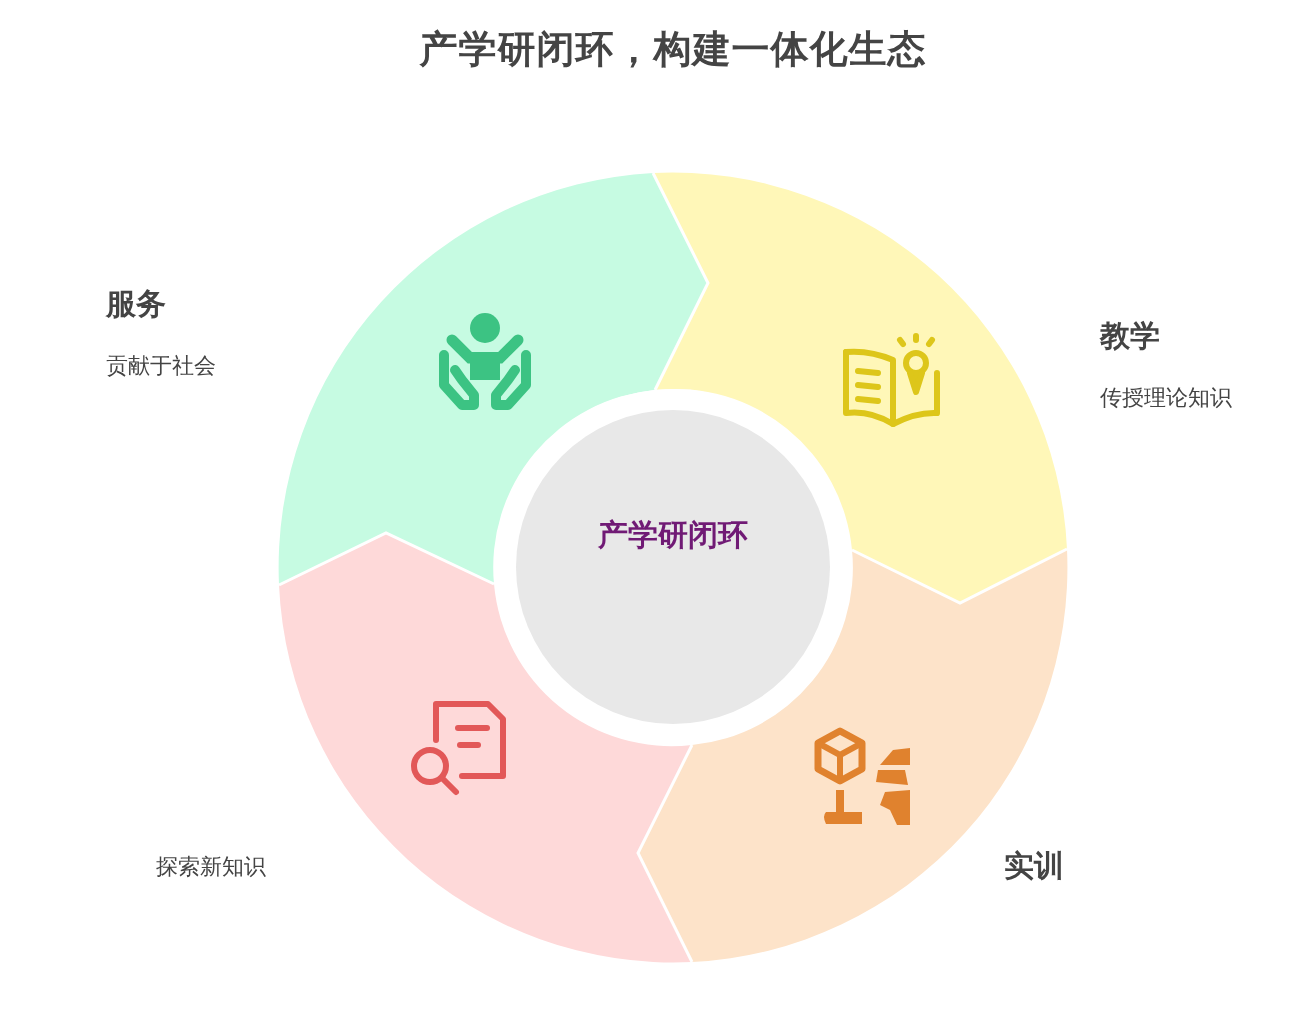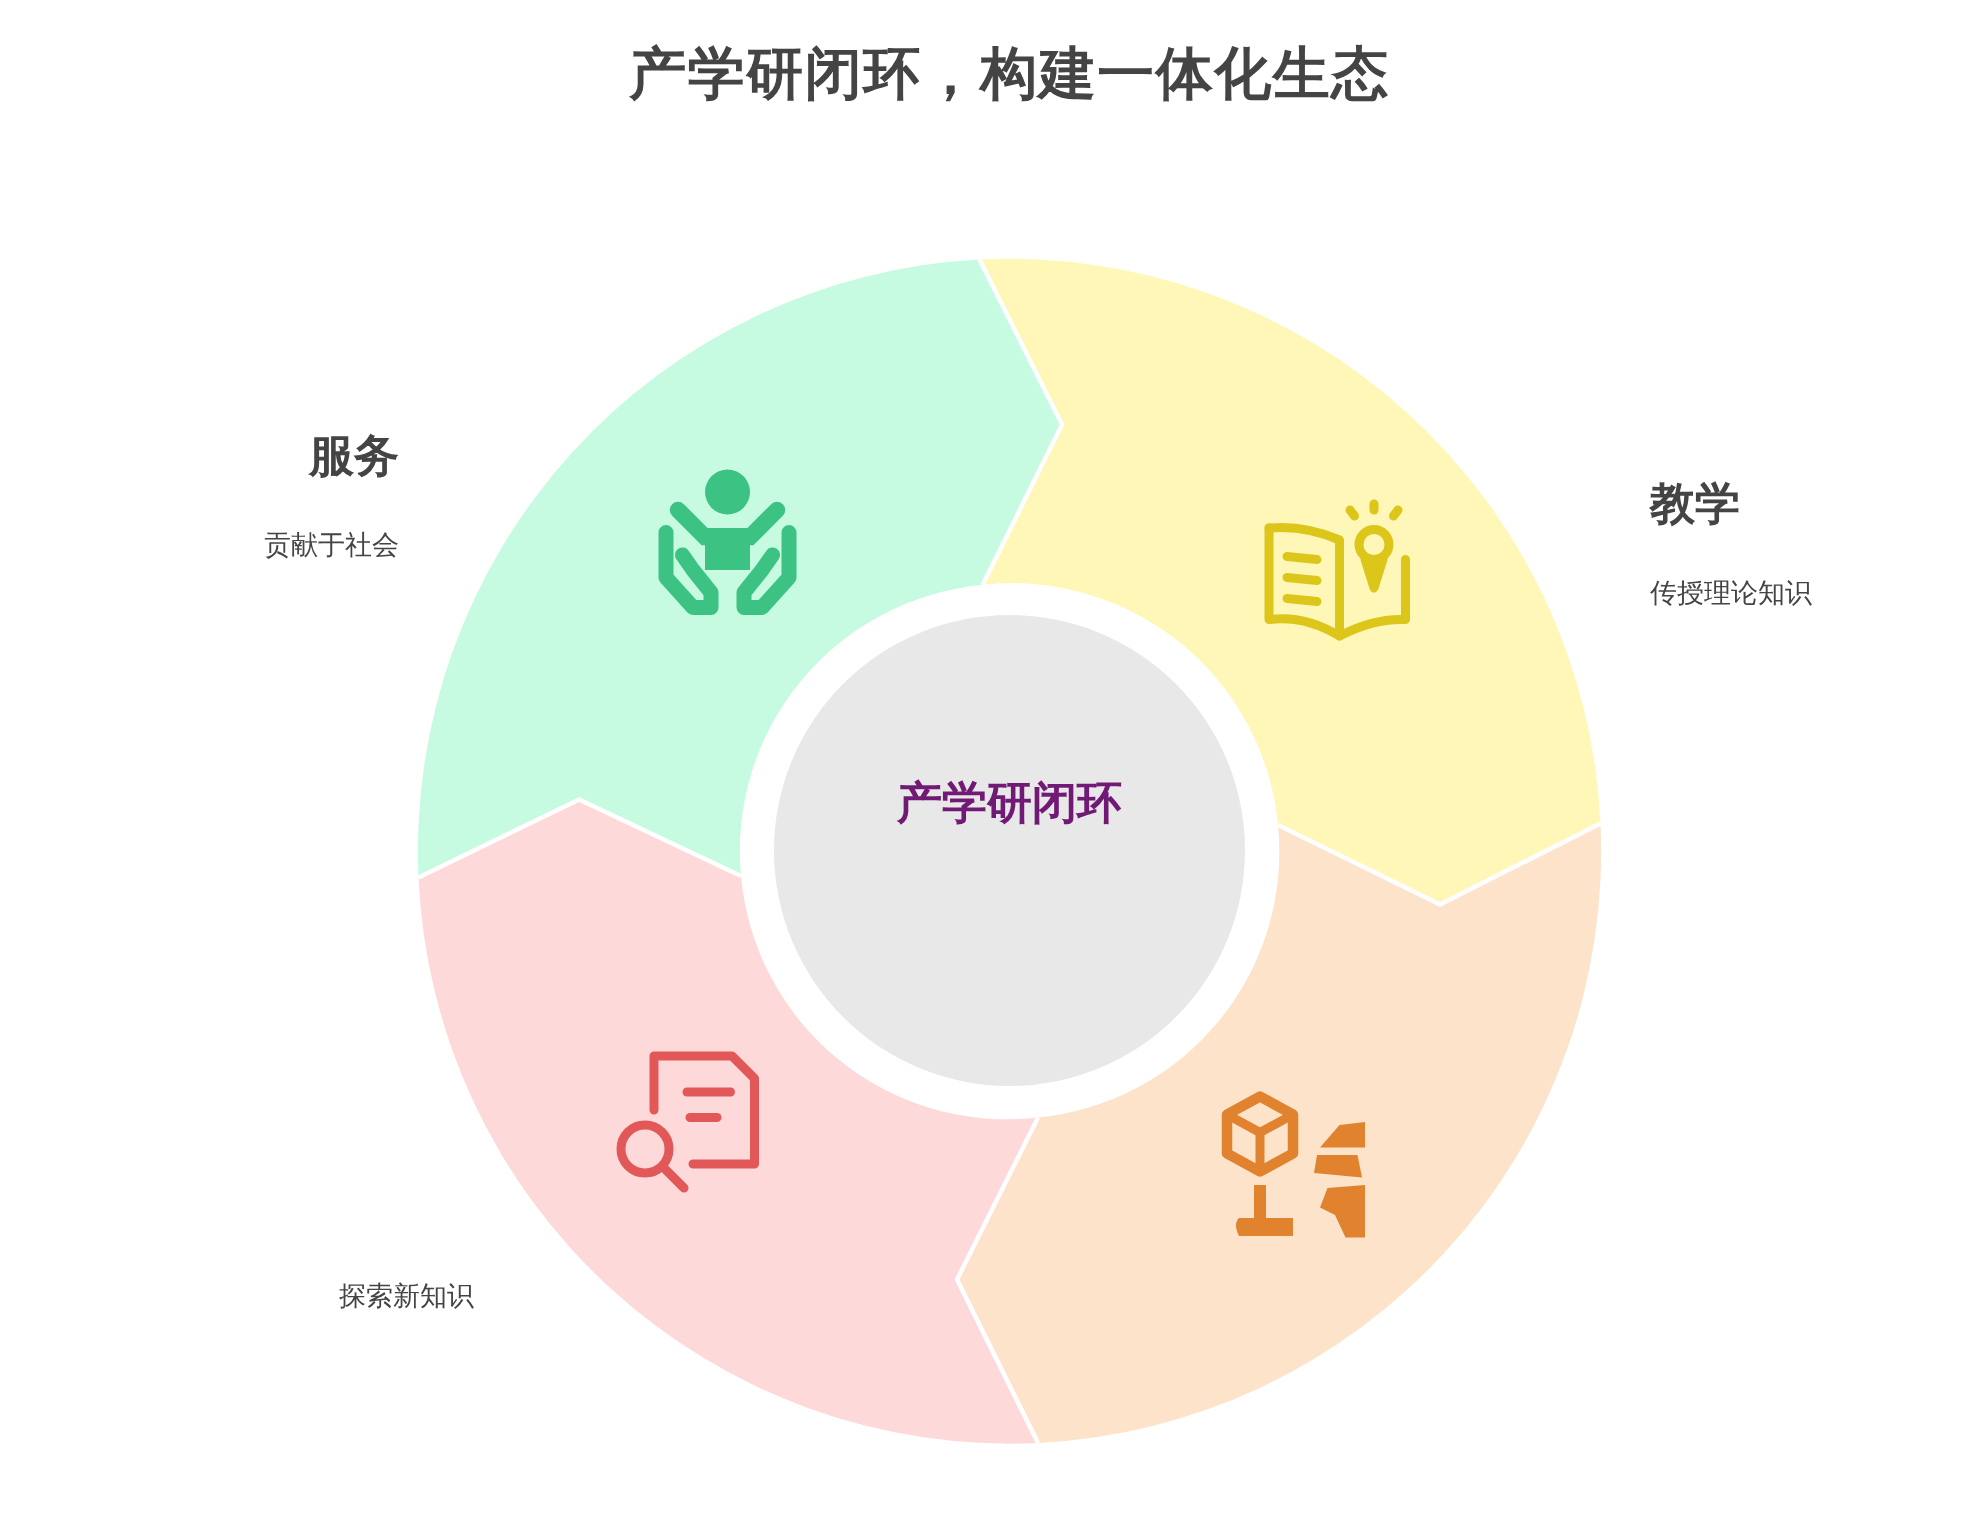--- a/index.html
+++ b/index.html
@@ -3,23 +3,23 @@
   <meta charset="utf-8">
   <style>
     html, body { margin: 0; padding: 0; background: #ffffff; }
     body { width: 1312px; height: 1016px; position: relative; overflow: hidden;
            font-family: "DejaVu Sans", "Liberation Sans", sans-serif; }
     .title { position: absolute; left: 0; top: 24px; width: 1346px; text-align: center;
              font-size: 38px; font-weight: bold; color: #444444; letter-spacing: 1px; }
     svg.ring { position: absolute; left: 0; top: 0; }
     .center-label { position: absolute; left: 573px; top: 515px; width: 200px; text-align: center;
                     font-size: 30px; font-weight: bold; color: #701a75; }
-    .label { position: absolute; text-align: right; }
+    .label { position: absolute; text-align: left; }
     .label .head { font-size: 30px; font-weight: bold; color: #444444; }
-    .label .sub { font-size: 18px; color: #444444; margin-top: 26px; }
+    .label .sub { font-size: 22px; color: #444444; margin-top: 26px; }
   </style>
 </head>
 <body>
 
 <div class="title">产学研闭环，构建一体化生态</div>
 
 <svg class="ring" width="1312" height="1016" viewBox="0 0 1312 1016">
 
   <path fill="#C6FBE2" d="M 653 173 L 708 283 L 655 390 A 178 178 0 0 0 494 584 L 386 533 L 279 585 A 395 395 0 0 1 653 173 Z"></path>
 
@@ -84,17 +84,18 @@
   <div class="head">服务</div>
   <div class="sub">贡献于社会</div>
 </div>
 
 <div class="label" style="left:1090px; top:316px; width:170px; text-align:left;">
   <div class="head" style="padding-left:10px;">教学</div>
   <div class="sub" style="padding-left:10px;">传授理论知识</div>
 </div>
 
 <div class="label" style="left:1004px; top:846px; width:180px;">
+  <div class="head">实训</div>
 </div>
 
 <div class="label" style="left:156px; top:826px; width:160px;">
   <div class="sub">探索新知识</div>
 </div>
 
 </body></html>

